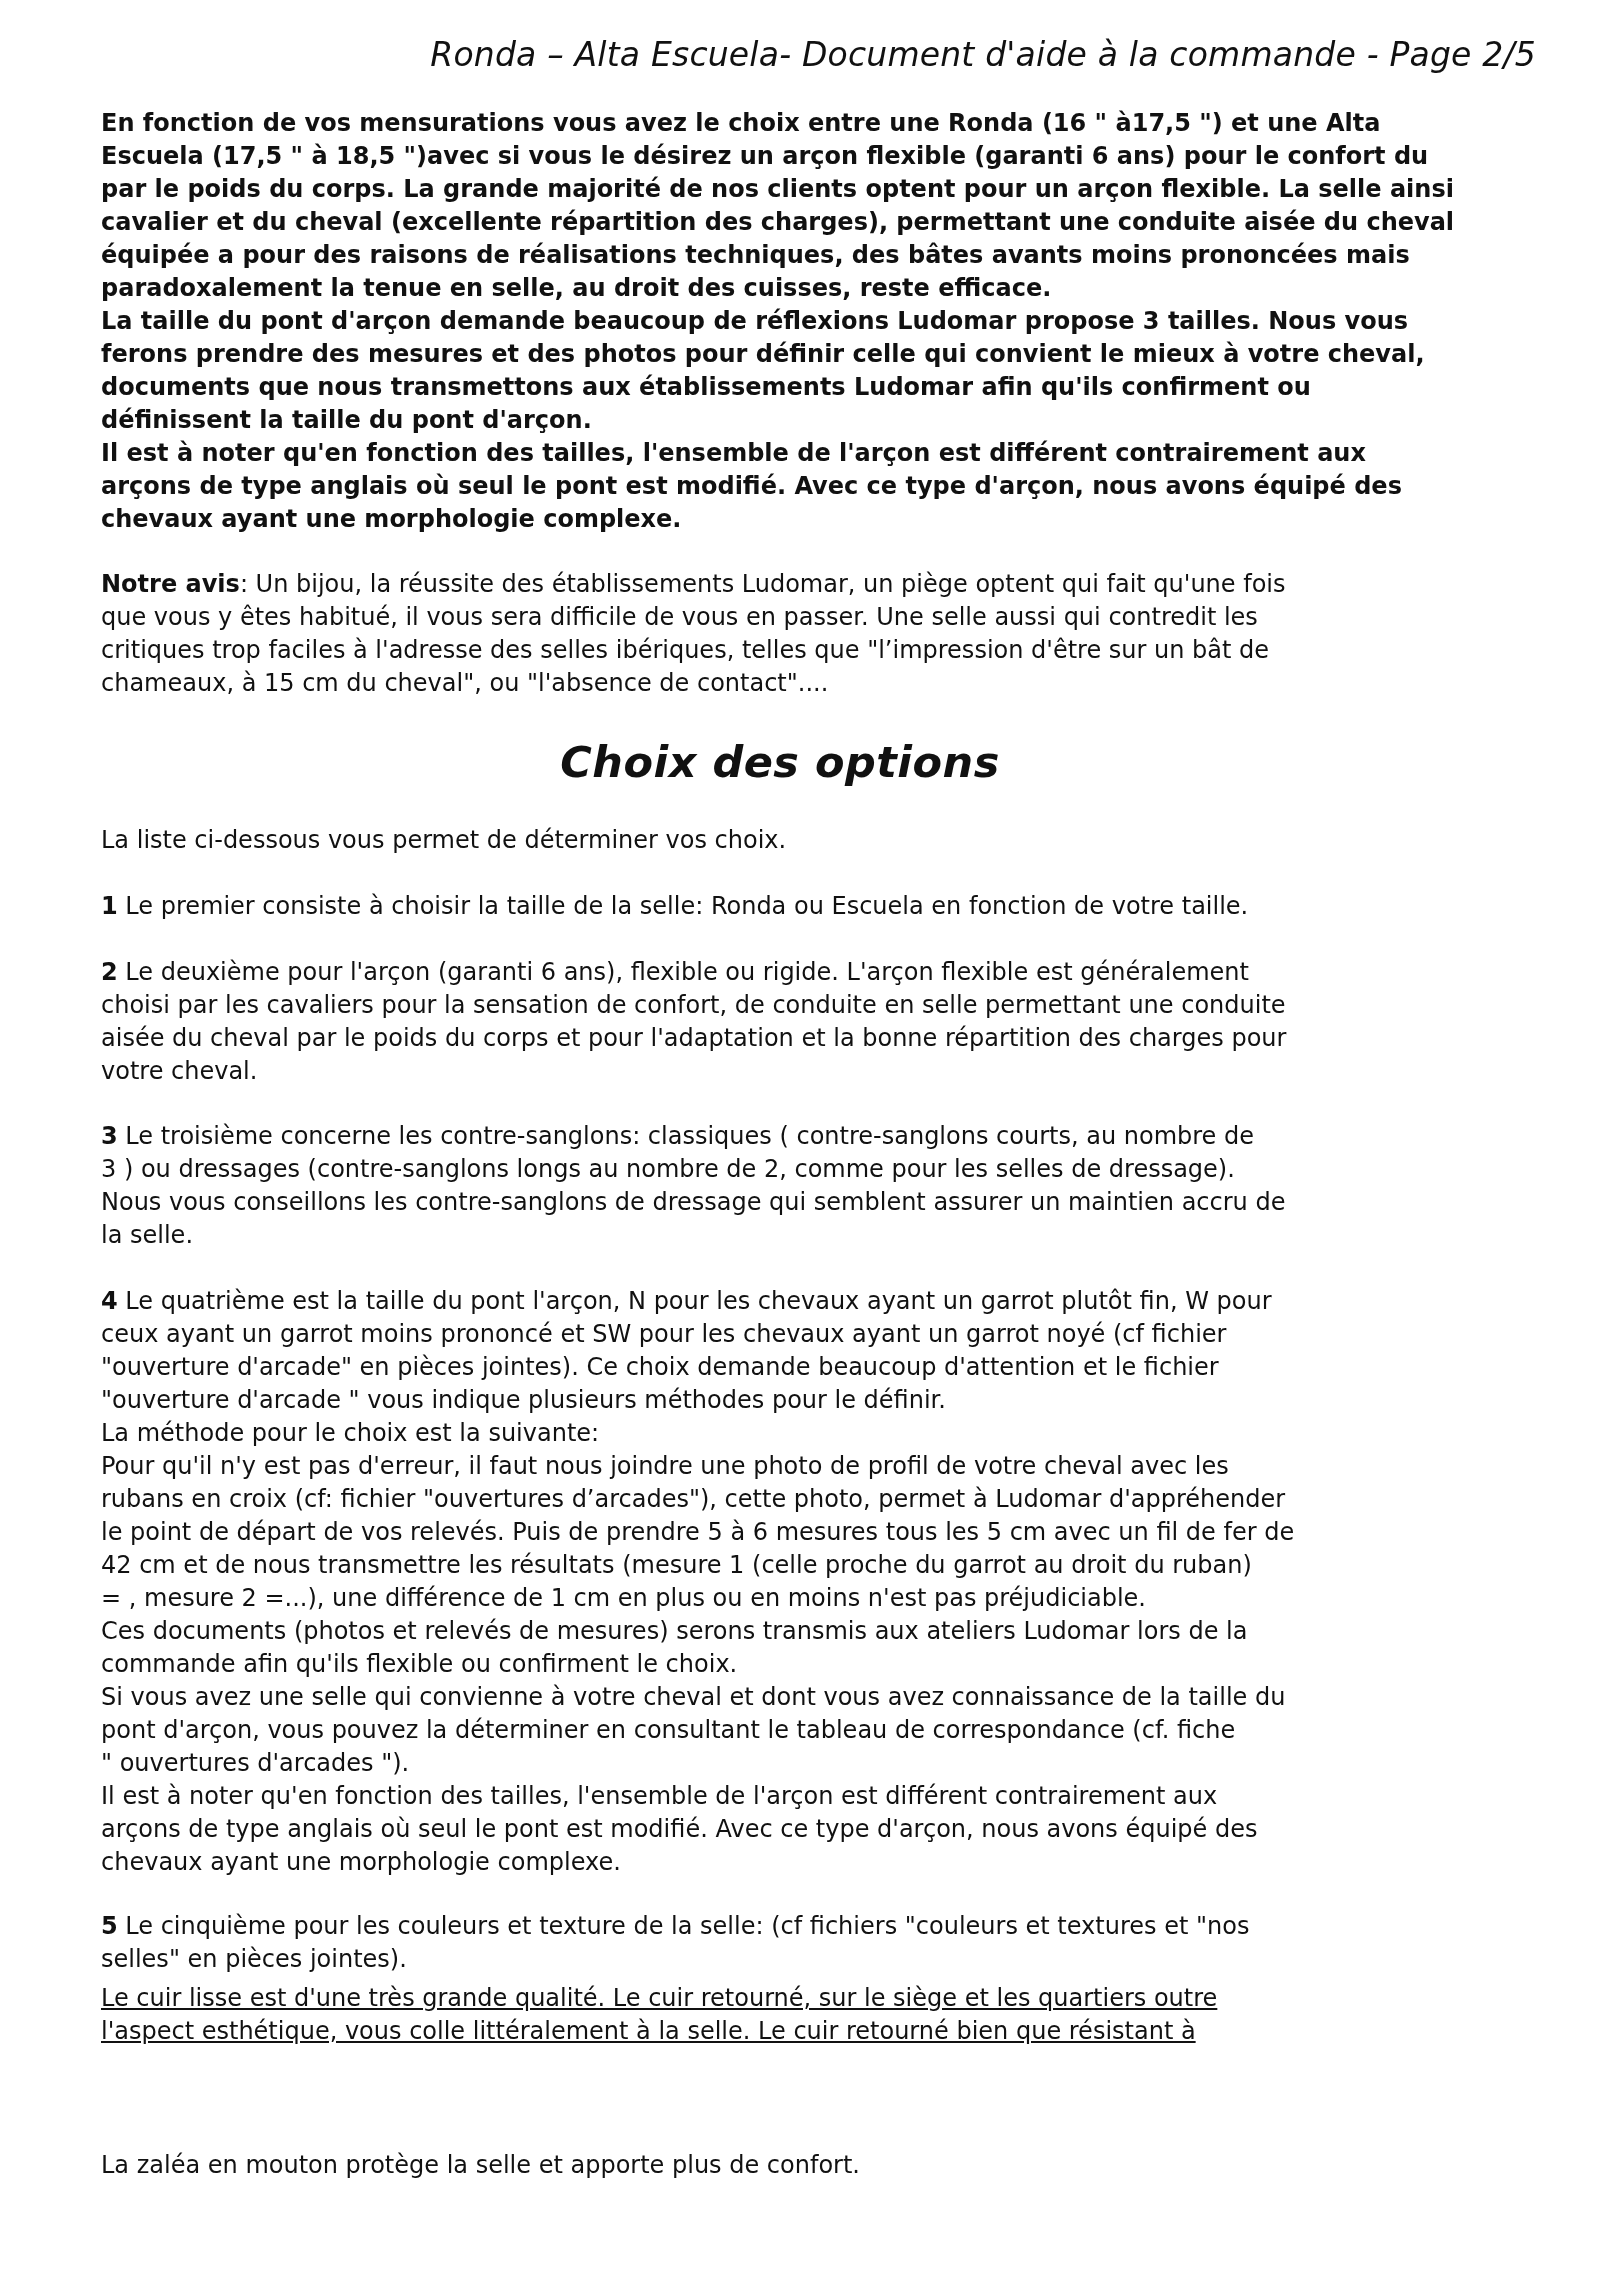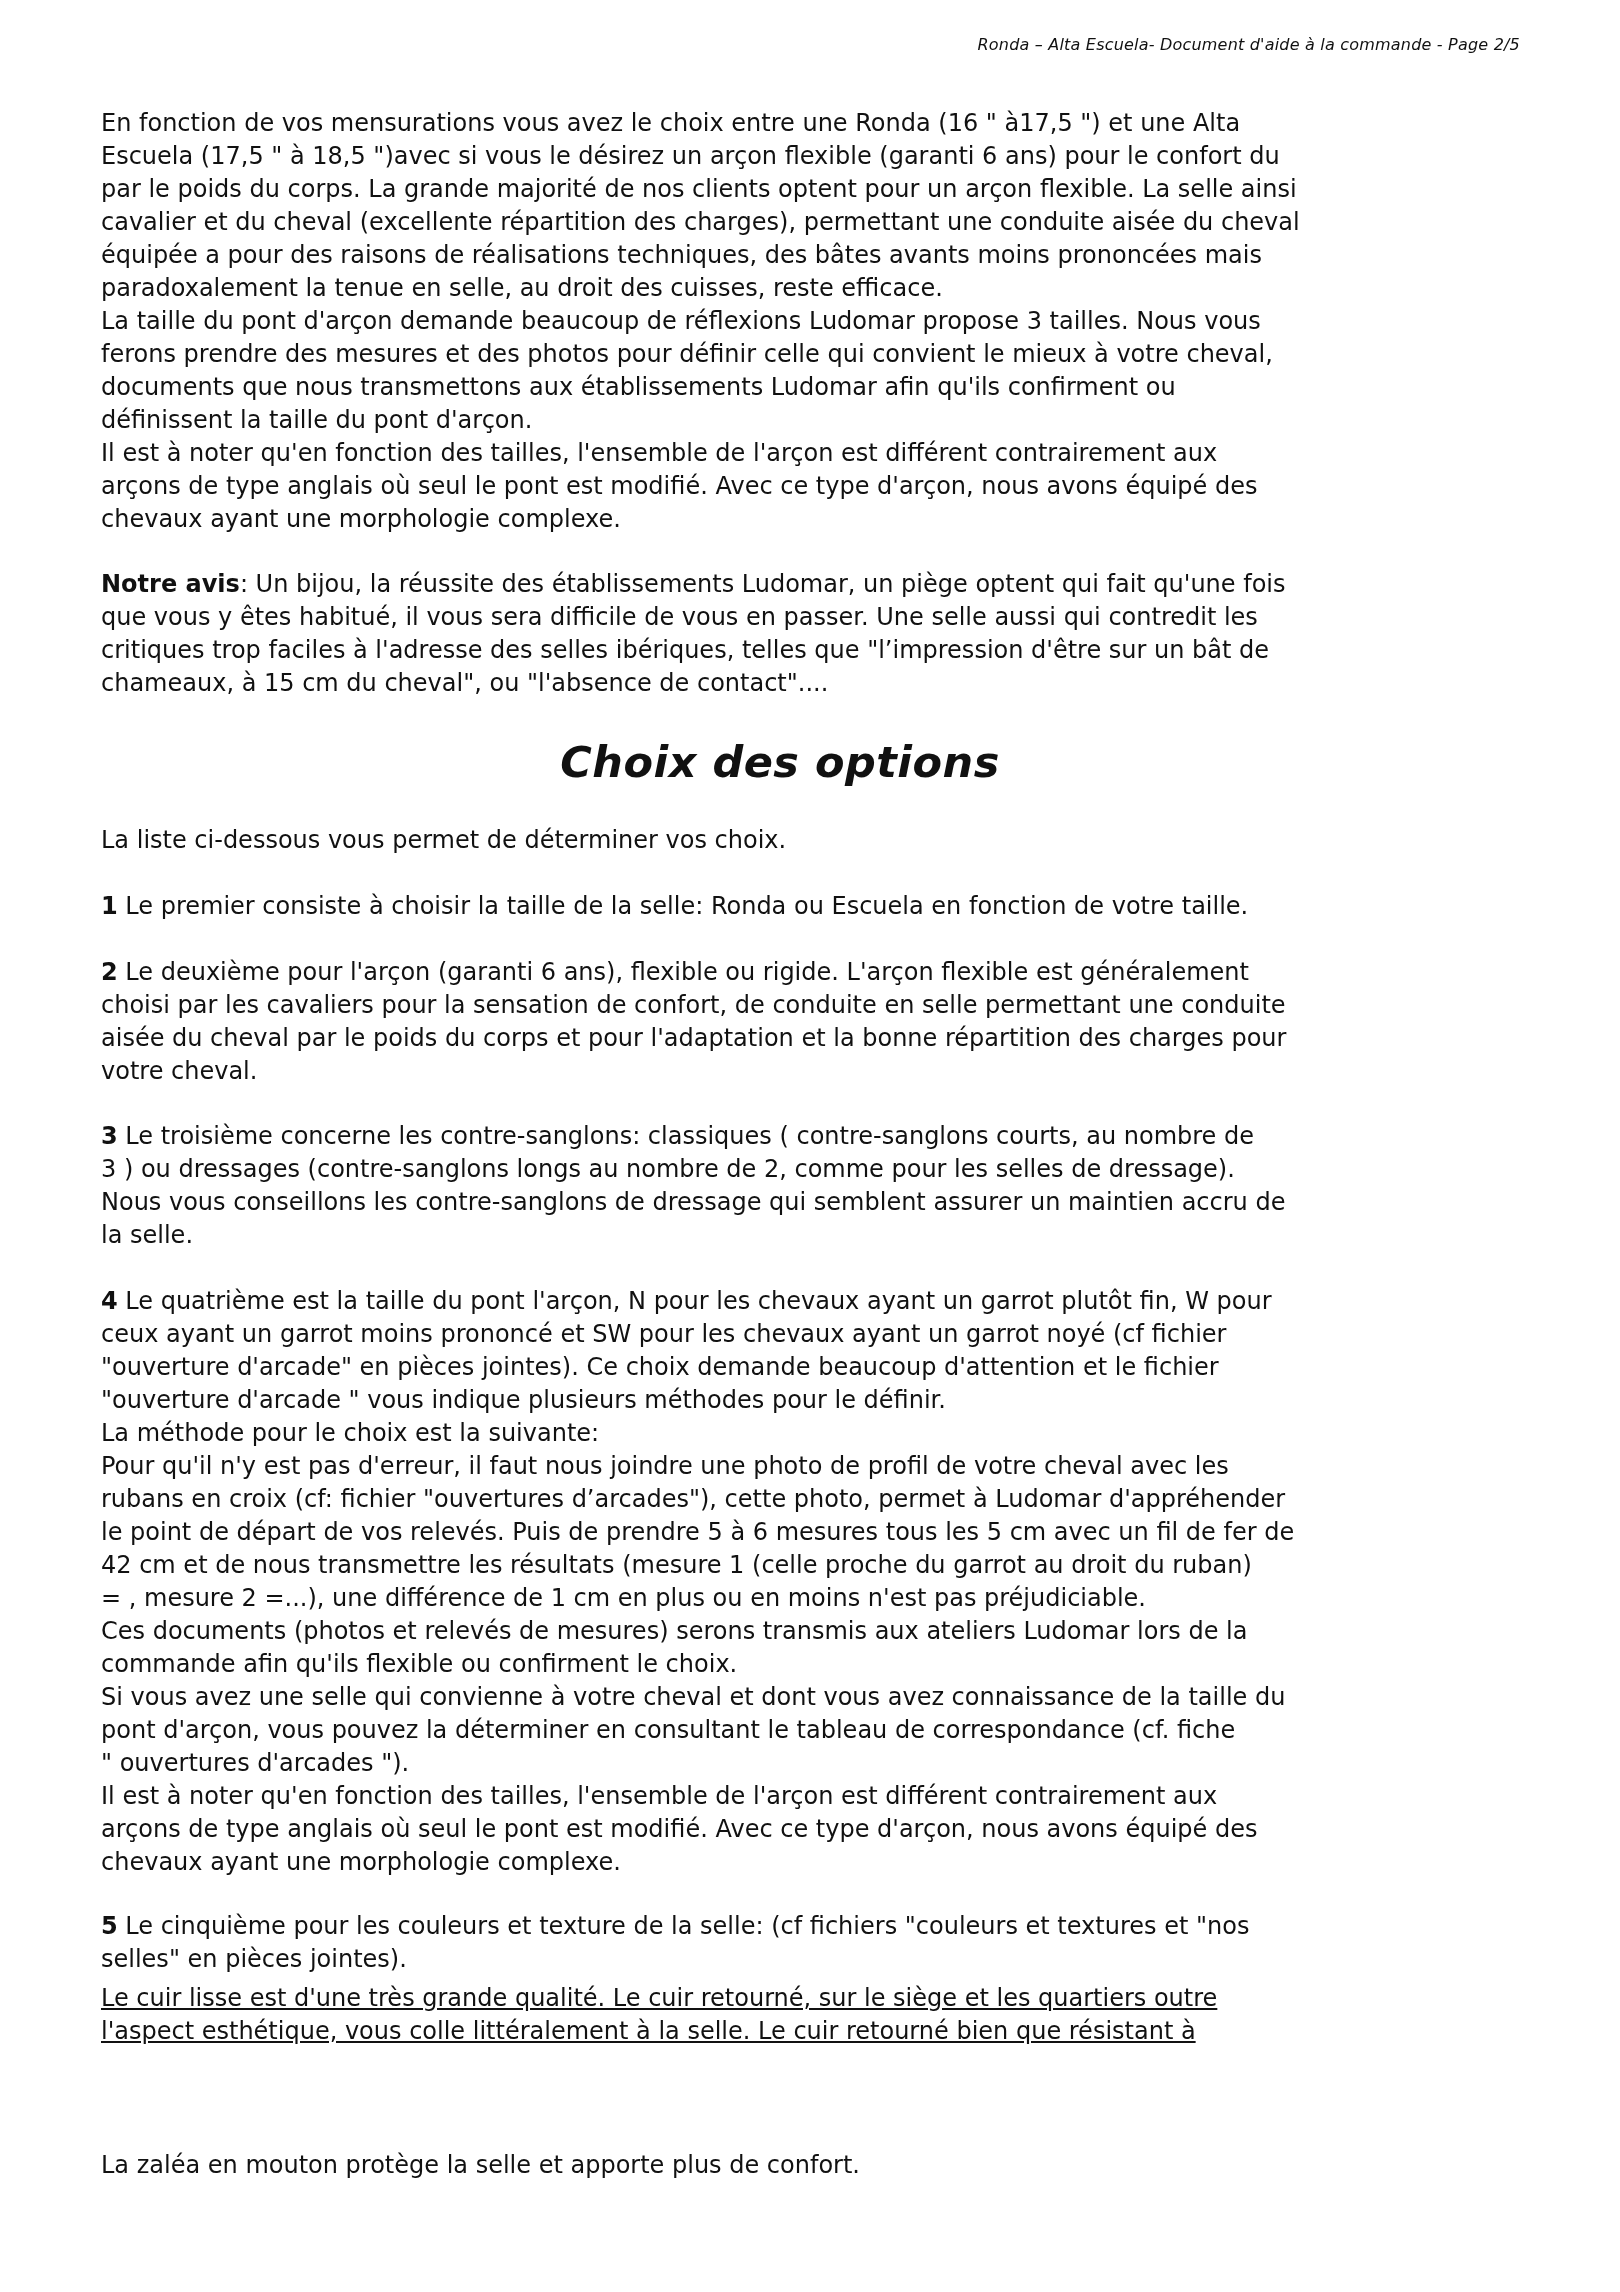--- a/index.html
+++ b/index.html
@@ -2,42 +2,42 @@
 <html><head>
   <meta charset="utf-8">
   <style>
     html, body { margin: 0; padding: 0; background: #ffffff; }
     body {
       width: 1620px; height: 2293px; position: relative; overflow: hidden;
       color: #111111;
       font-family: "DejaVu Sans", sans-serif;
     }
     .page-header {
-      position: absolute; right: 100px; top: 35px;
-      font-style: italic; font-size: 16px; letter-spacing: 0.2px;
+      position: absolute; right: 84px; top: 35px;
+      font-style: italic; font-size: 33px; letter-spacing: 0.2px;
       white-space: nowrap; color: #111;
     }
     .block {
       position: absolute; left: 101px;
       font-size: 24px; line-height: 33px;
     }
     .line { display: block; white-space: nowrap; height: 33px; }
     .bold { font-weight: bold; }
     .section-title {
       position: absolute; left: 0; width: 1560px; top: 737px;
       text-align: center; font-size: 43px; font-weight: bold; font-style: italic;
       letter-spacing: 0.5px; padding-left: 0; 
     }
   </style>
 </head>
 <body>
 
 <div class="page-header">Ronda – Alta Escuela- Document d'aide à la commande - Page 2/5</div>
 
-<div class="block" style="top:107px;">
+<div class="block" style="top:107px;font-weight:bold;">
   <span class="line">En fonction de vos mensurations vous avez le choix entre une Ronda (16 " à17,5 ") et une Alta</span>
   <span class="line">Escuela (17,5 " à 18,5 ")avec si vous le désirez un arçon flexible (garanti 6 ans) pour le confort du</span>
   <span class="line">par le poids du corps. La grande majorité de nos clients optent pour un arçon flexible. La selle ainsi</span>
   <span class="line">cavalier et du cheval (excellente répartition des charges), permettant une conduite aisée du cheval</span>
   <span class="line">équipée a pour des raisons de réalisations techniques, des bâtes avants moins prononcées mais</span>
   <span class="line">paradoxalement la tenue en selle, au droit des cuisses, reste efficace.</span>
   <span class="line">La taille du pont d'arçon demande beaucoup de réflexions Ludomar propose 3 tailles. Nous vous</span>
   <span class="line">ferons prendre des mesures et des photos pour définir celle qui convient le mieux à votre cheval,</span>
   <span class="line">documents que nous transmettons aux établissements Ludomar afin qu'ils confirment ou</span>
   <span class="line">définissent la taille du pont d'arçon.</span>

